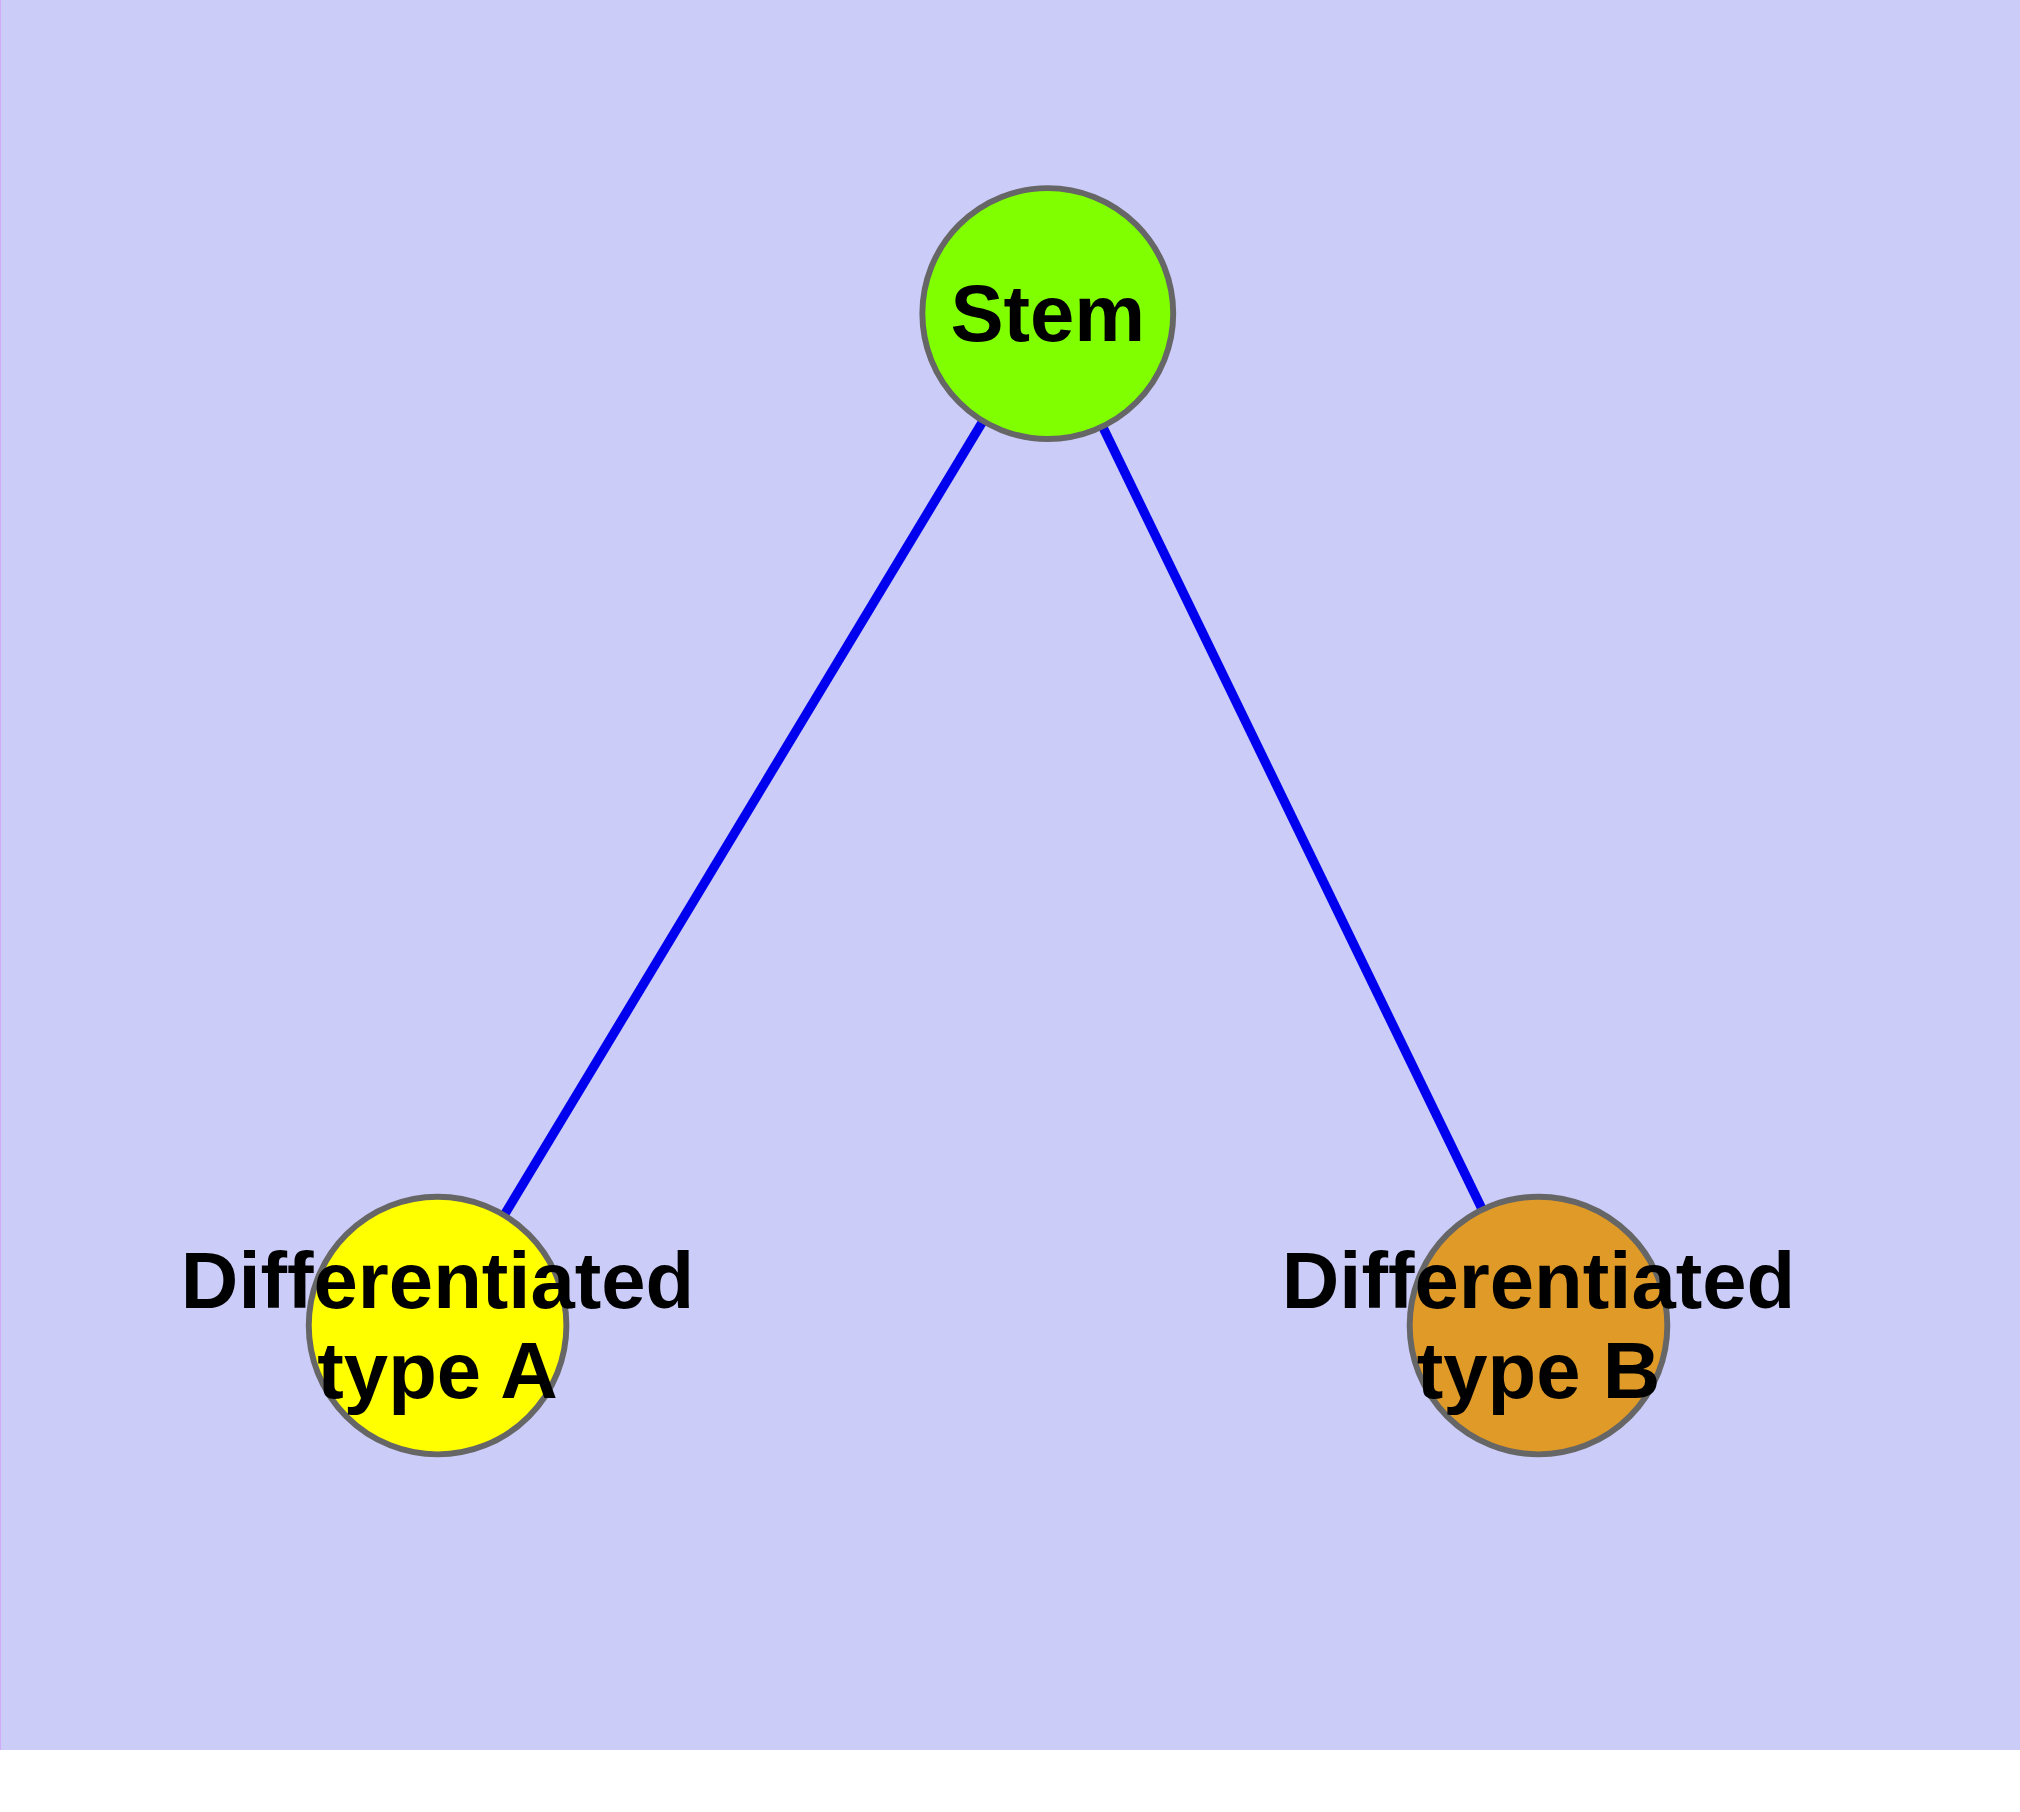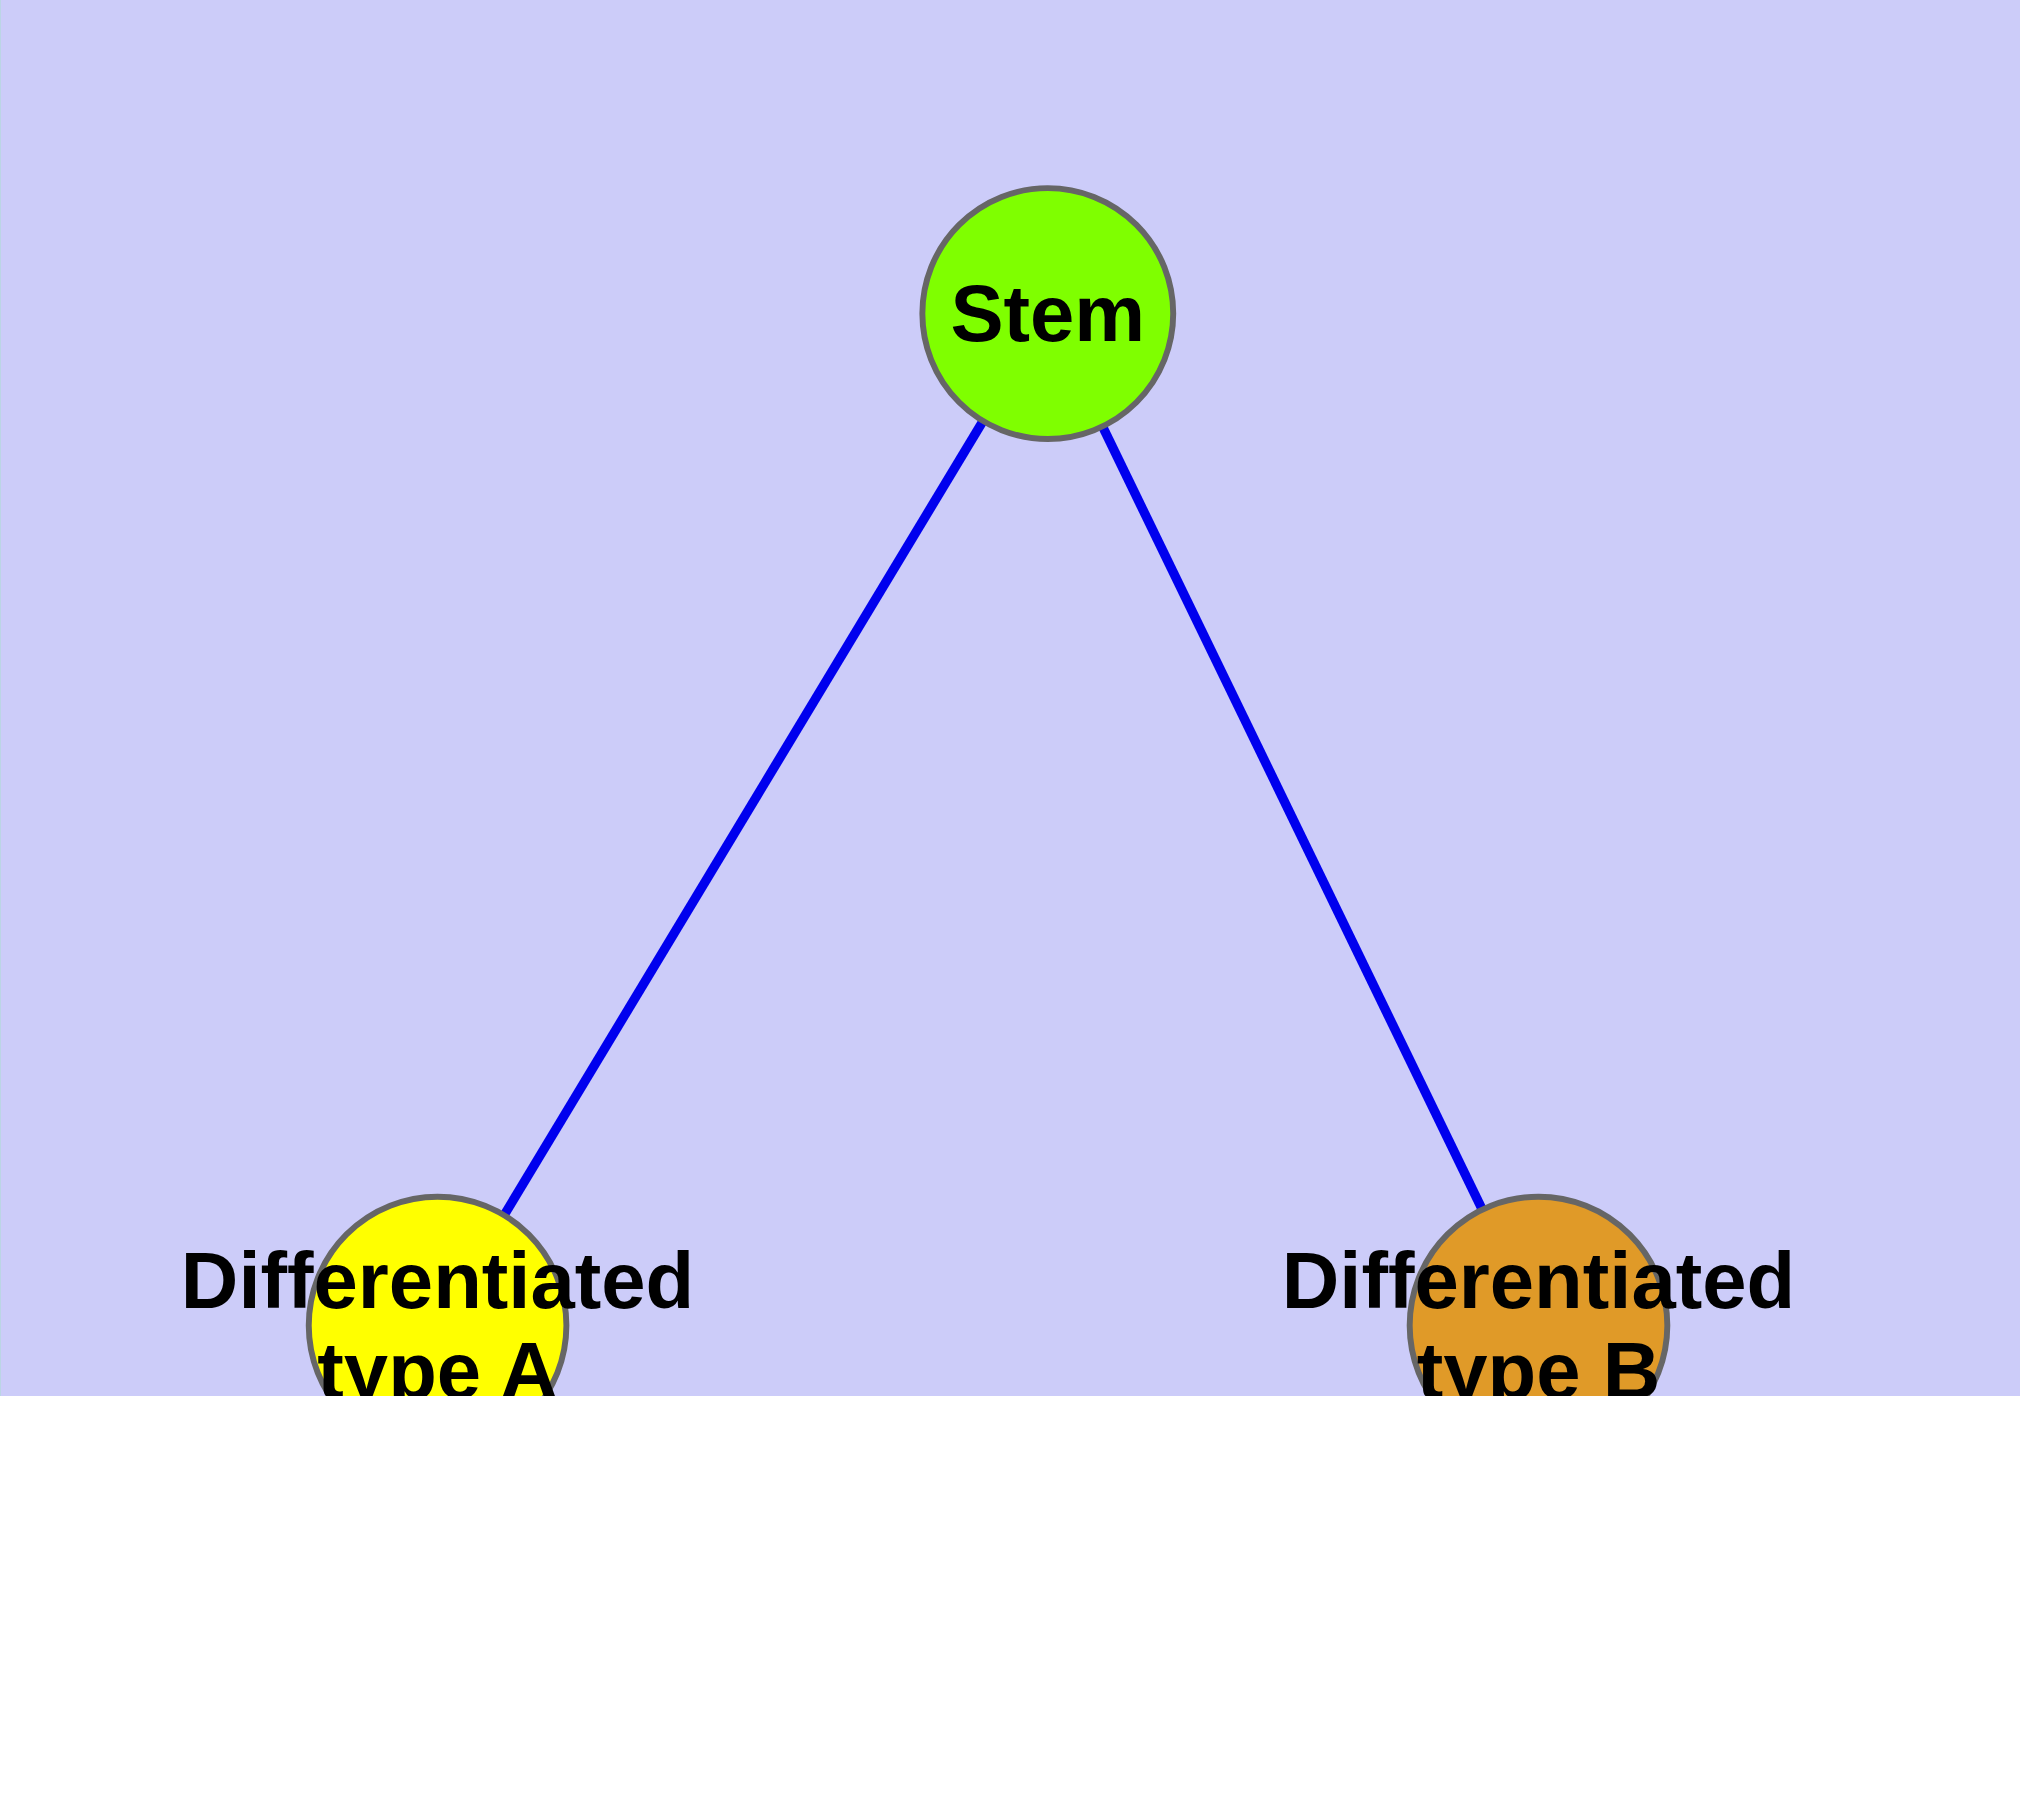--- a/index.html
+++ b/index.html
@@ -32,21 +32,21 @@
     fill: #000000;
     paint-order: normal;
     text-anchor: middle;
     dominant-baseline: auto;
     white-space: pre;
   }
 </style>
 </head>
 <body>
 
-<div id="stage" style="width: 2021px; height: 1396px; background: #86efac;">
+<div id="stage" style="width: 2021px; height: 1750px; background: #d946ef;">
   <svg id="graph-canvas" viewBox="0 0 2384 2138" xmlns="http://www.w3.org/2000/svg">
 
     <rect id="bg-rect" x="0" y="0" width="2384" height="2138" fill="#ccccf9"></rect>
 
     <g id="edge-layer">
         <line x1="1236" y1="370" x2="516" y2="1564" stroke="#0000ee" stroke-width="11" stroke-linecap="butt"></line>
         <line x1="1236" y1="370" x2="1815" y2="1564" stroke="#0000ee" stroke-width="11" stroke-linecap="butt"></line>
       </g>
     <g id="node-layer">
         <circle cx="1236" cy="370" r="148" fill="#7fff00" stroke="#666666" stroke-width="7"></circle>

